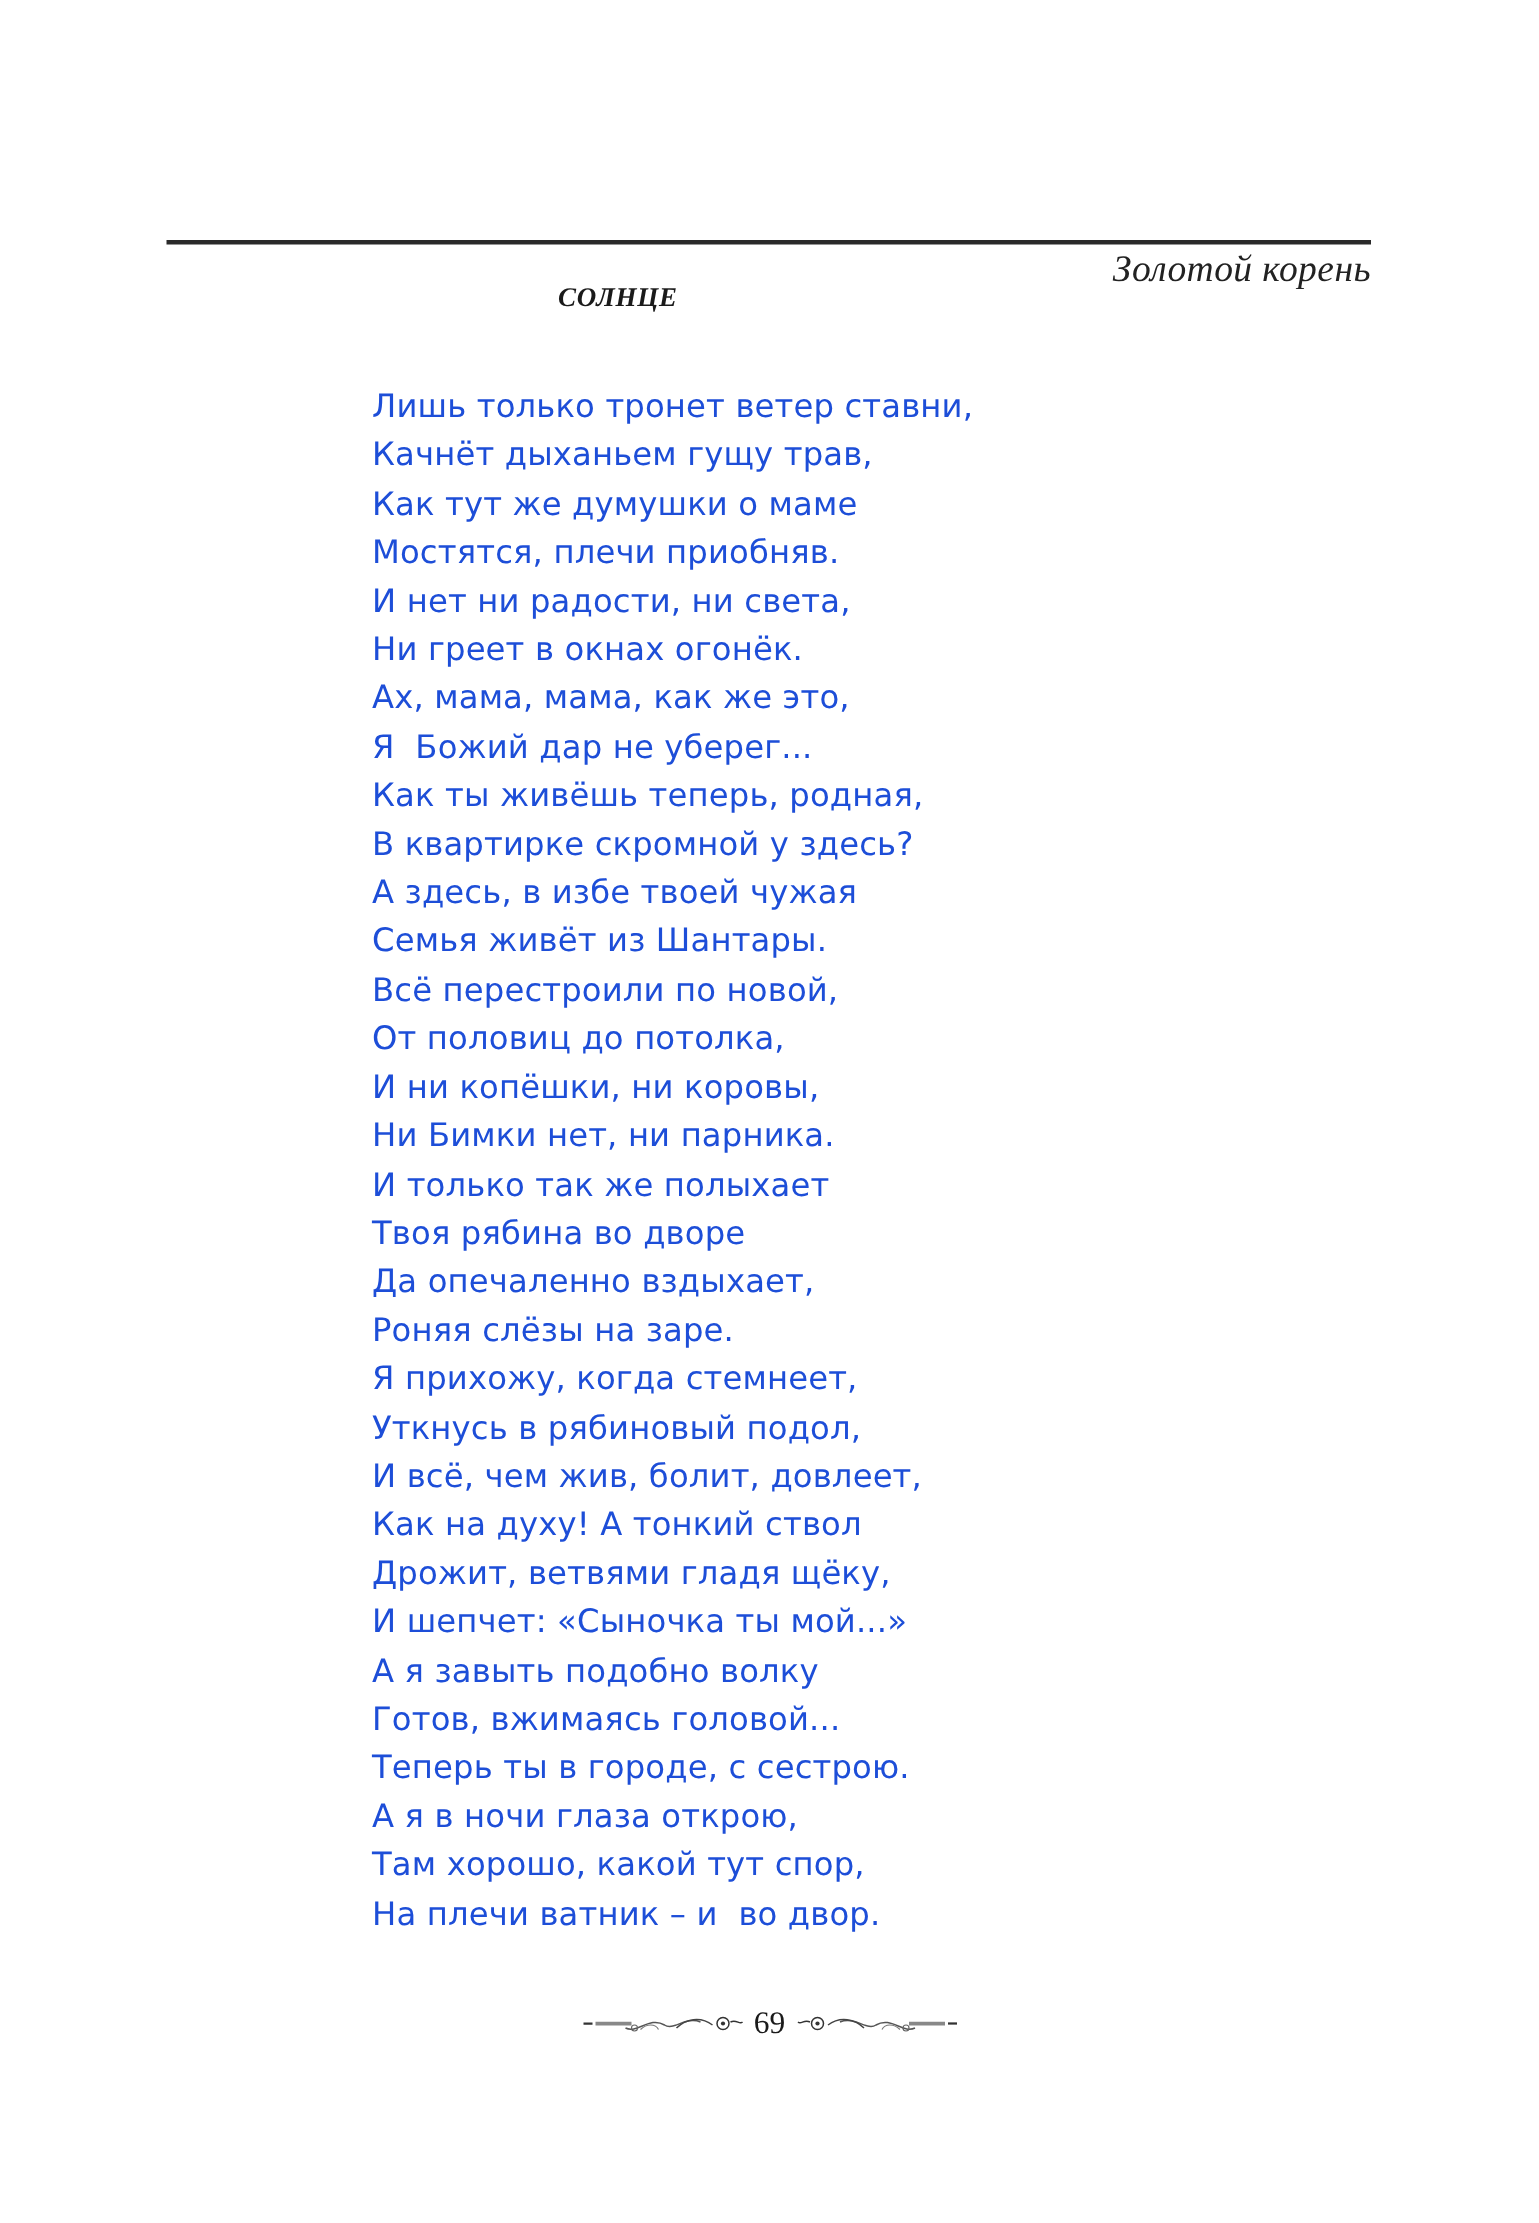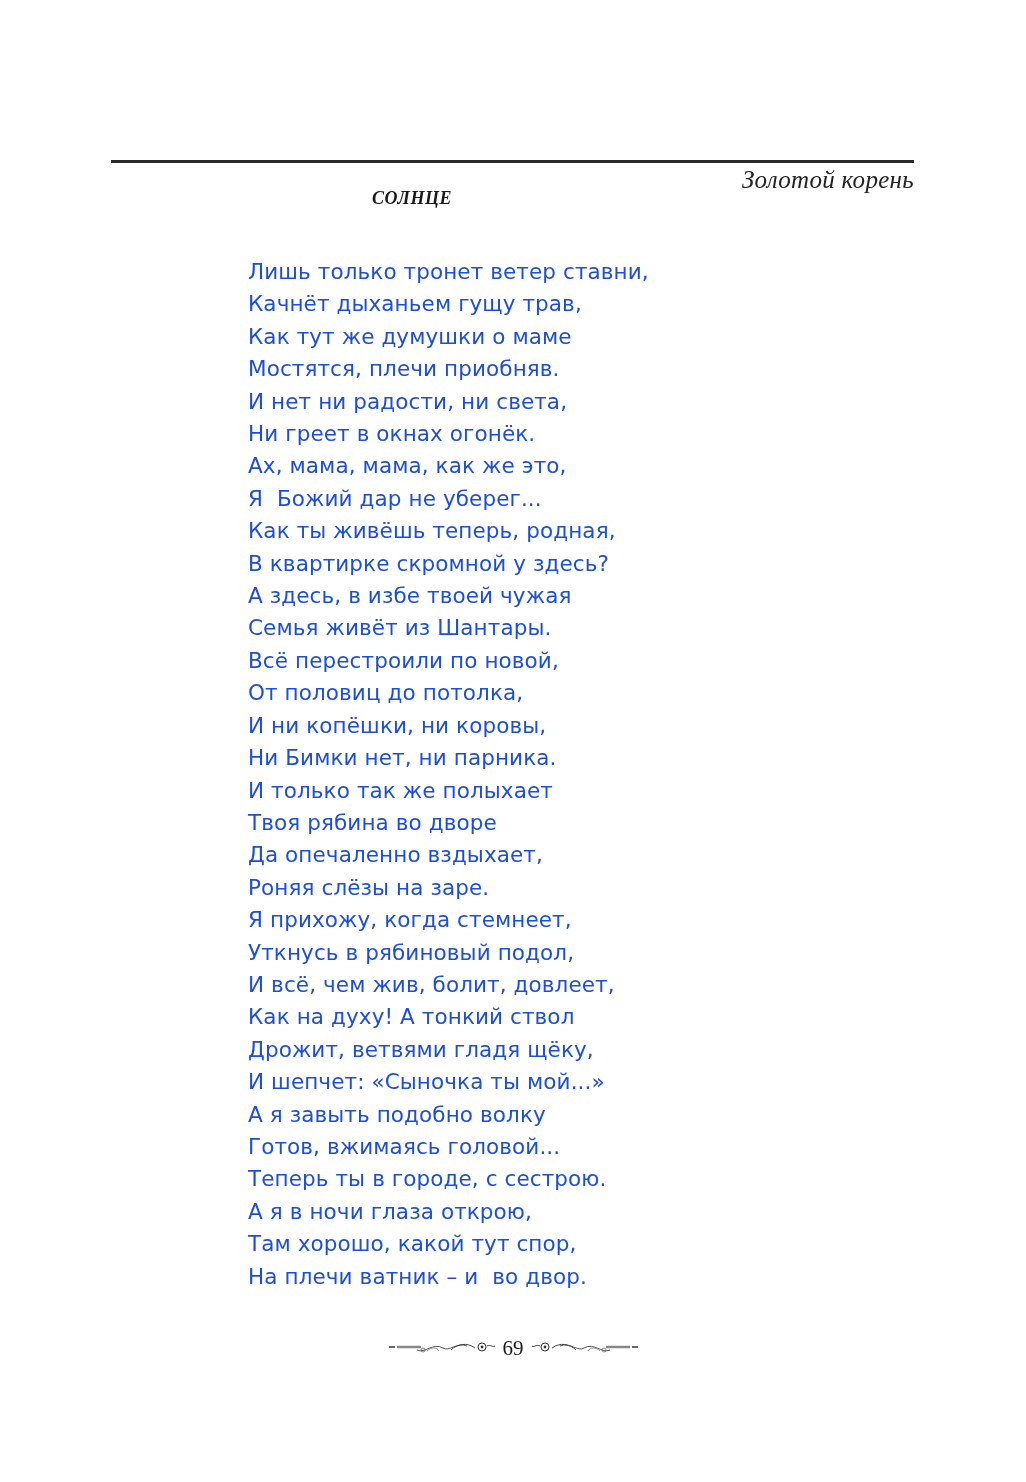--- a/index.html
+++ b/index.html
@@ -60,21 +60,21 @@
       white-space: pre;
       letter-spacing: 0.1px;
     }
     .footer {
       position: absolute;
       left: 0;
       top: 1338px;
       width: 1026px;
       display: flex;
       justify-content: center;
-      align-items: flex-start;
+      align-items: flex-end;
     }
     .ornament {
       width: 110px;
       height: 18px;
     }
     .page-number {
       font-family: "Liberation Serif", "DejaVu Serif", serif;
       font-size: 21px;
       color: #1a1a1a;
       margin: 0 6px;

